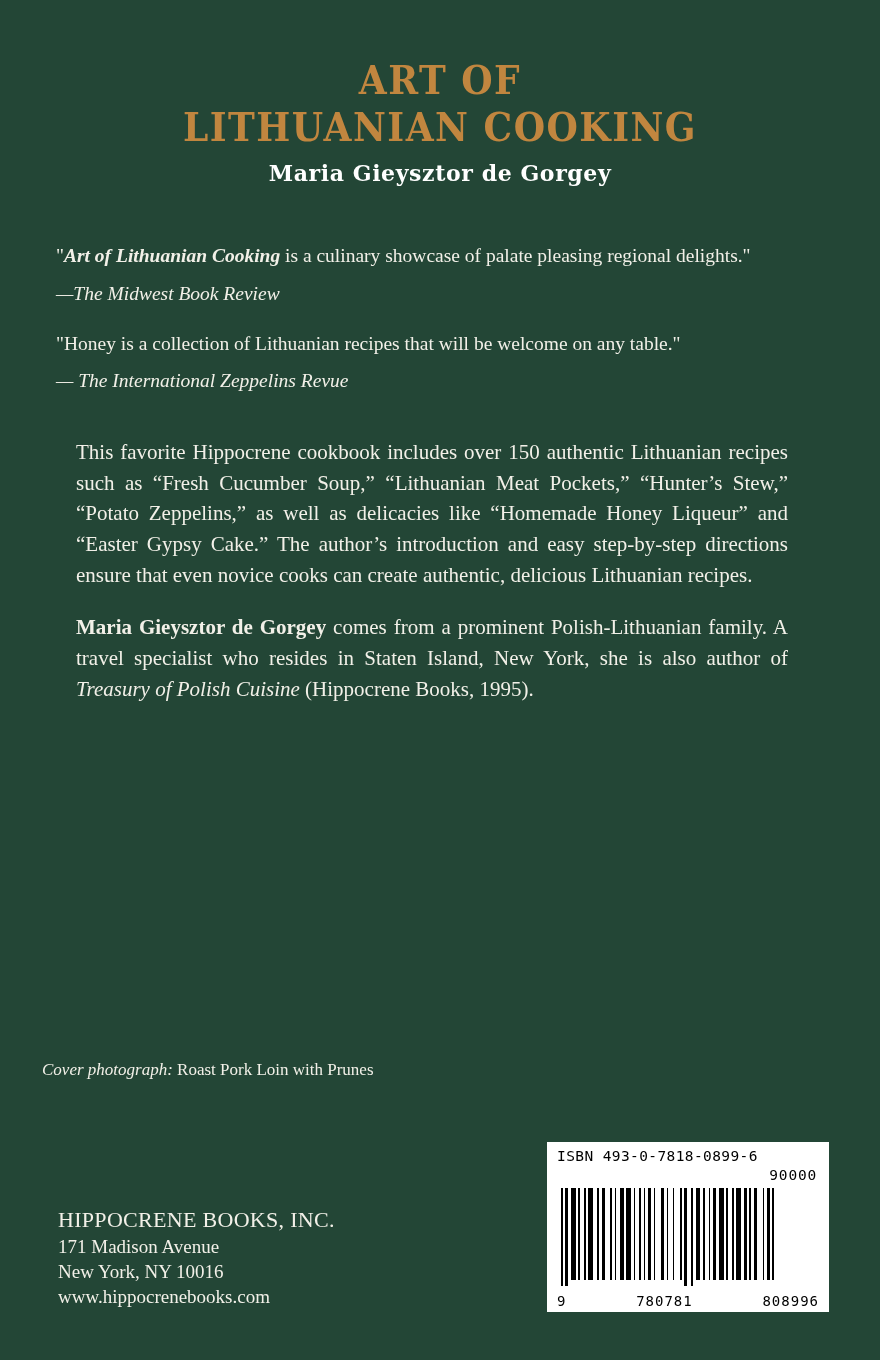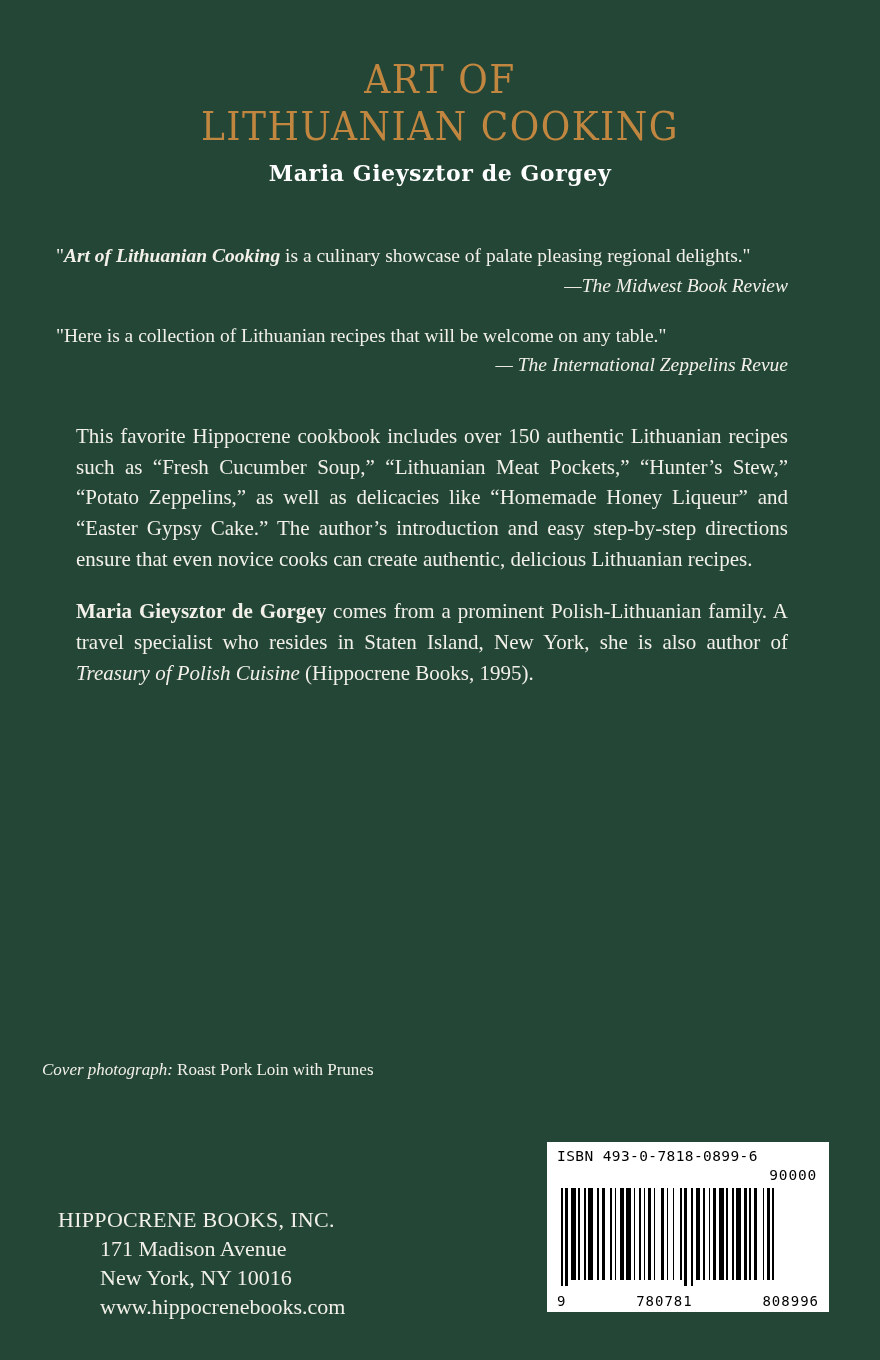--- a/index.html
+++ b/index.html
@@ -24,21 +24,21 @@
   }
 
   
   .title-block {
     padding-top: 56px;
     text-align: center;
   }
   .book-title {
     color: #c1863f;
     font-family: "DejaVu Serif", serif;
-    font-weight: normal;
+    font-weight: bold;
     font-size: 40px;
     letter-spacing: 1.5px;
     line-height: 1.18;
     text-transform: uppercase;
     font-stretch: condensed;
   }
   .book-title .line1 { display: block; }
   .book-title .line2 { display: block; }
   .book-author {
     margin-top: 10px;
@@ -60,24 +60,24 @@
   }
   .blurb .quote-text {
     display: block;
   }
   .blurb .quote-text em {
     font-style: italic;
     font-weight: bold;
   }
   .blurb .attribution {
     display: block;
-    text-align: right;
+    text-align: left;
     font-style: italic;
     padding-right: 36px;
-    margin-top: 2px;
+    margin-top: 10px;
   }
 
   
   .body-copy {
     margin: 42px 92px 0 76px;
     font-size: 21px;
     line-height: 1.46;
     text-align: justify;
   }
   .body-copy p {
@@ -106,22 +106,21 @@
     position: absolute;
     left: 58px;
     top: 1205px;
     line-height: 1.32;
   }
   .publisher .pub-name {
     font-size: 22px;
     letter-spacing: 0.3px;
   }
   .publisher .pub-line {
-    font-size: 22px;
-    margin-left: 42px;
+    font-size: 19px;
   }
 
   
   .barcode-box {
     position: absolute;
     left: 547px;
     top: 1142px;
     width: 282px;
     height: 170px;
     background: #ffffff;
@@ -182,21 +181,21 @@
   </div>
 
   <div class="blurbs">
 
     <div class="blurb">
       <span class="quote-text"><span>"</span><em>Art of Lithuanian Cooking</em><span> is a culinary showcase of palate pleasing regional delights."</span></span>
       <span class="attribution">—The Midwest Book Review</span>
     </div>
 
     <div class="blurb">
-      <span class="quote-text"><span>"</span><span>Here is a collection of Lithuanian recipes that will be welcome on any table."</span></span>
+      <span class="quote-text"><span>"</span><span>Honey is a collection of Lithuanian recipes that will be welcome on any table."</span></span>
       <span class="attribution">— The International Zeppelins Revue</span>
     </div>
 
   </div>
 
   <div class="body-copy">
     <p>This favorite Hippocrene cookbook includes over 150 authentic Lithuanian recipes such as “Fresh Cucumber Soup,” “Lithuanian Meat Pockets,” “Hunter’s Stew,” “Potato Zeppelins,” as well as delicacies like “Homemade Honey Liqueur” and “Easter Gypsy Cake.” The author’s introduction and easy step-by-step directions ensure that even novice cooks can create authentic, delicious Lithuanian recipes.</p>
     <p><span class="author-name">Maria Gieysztor de Gorgey</span><span> comes from a prominent Polish-Lithuanian family. A travel specialist who resides in Staten Island, New York, she is also author of </span><em>Treasury of Polish Cuisine</em><span> (Hippocrene Books, 1995).</span></p>
   </div>
 

